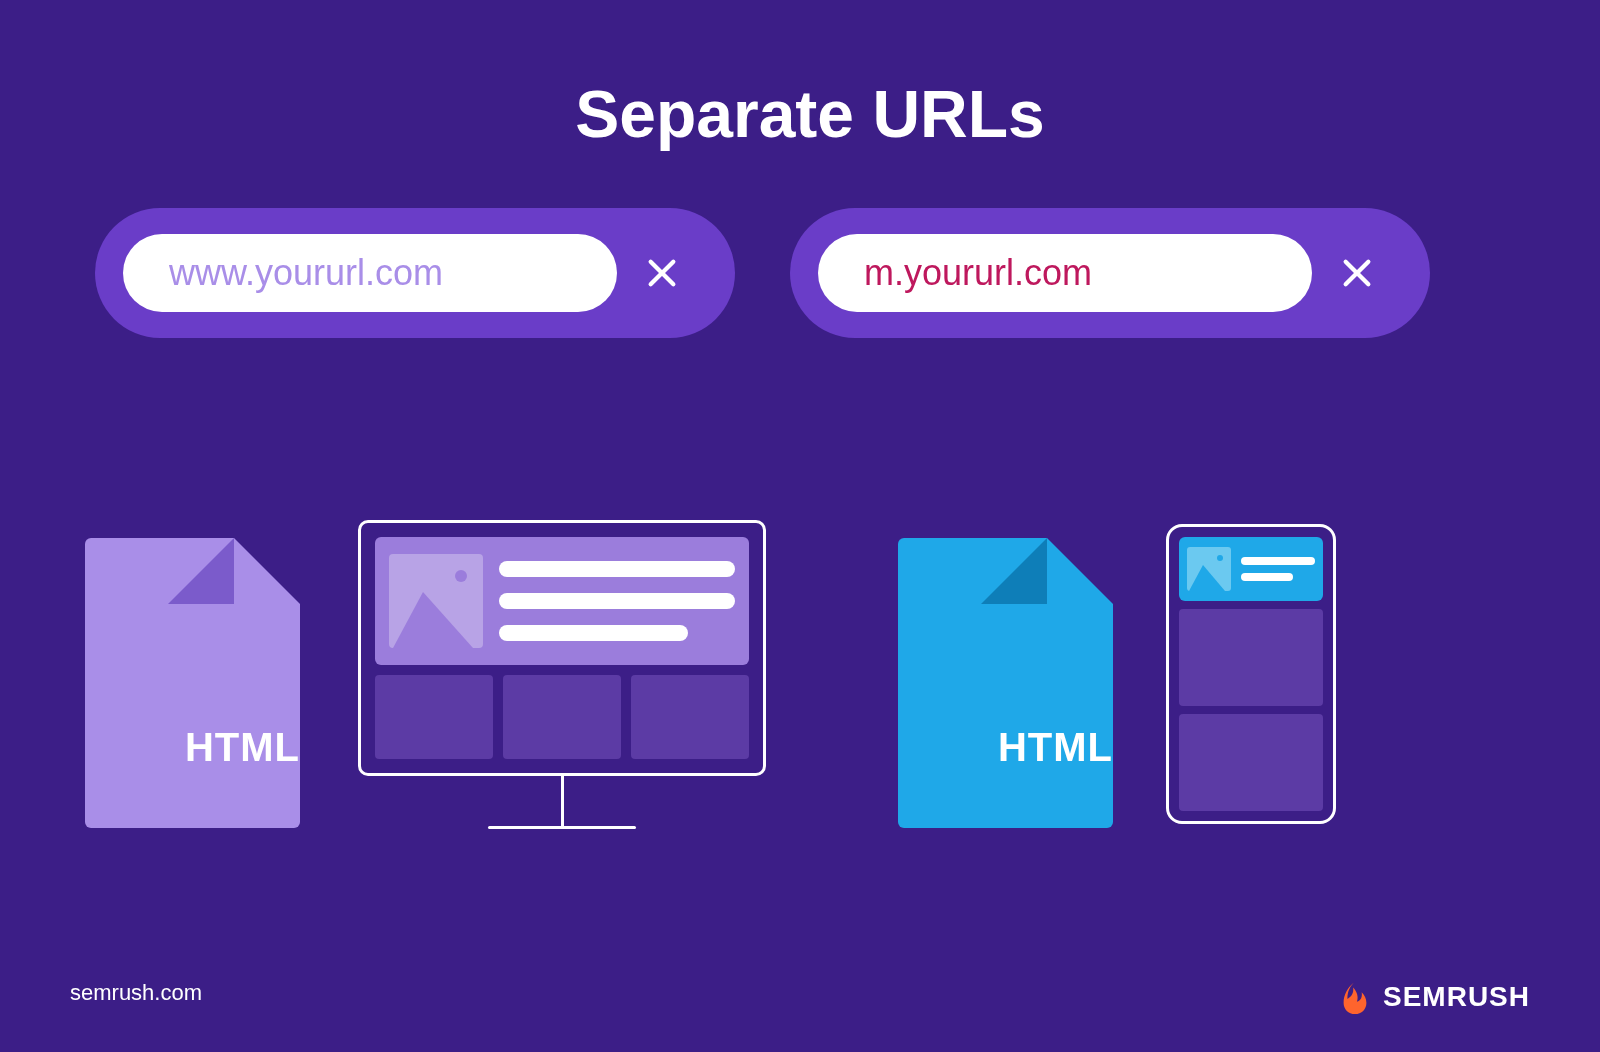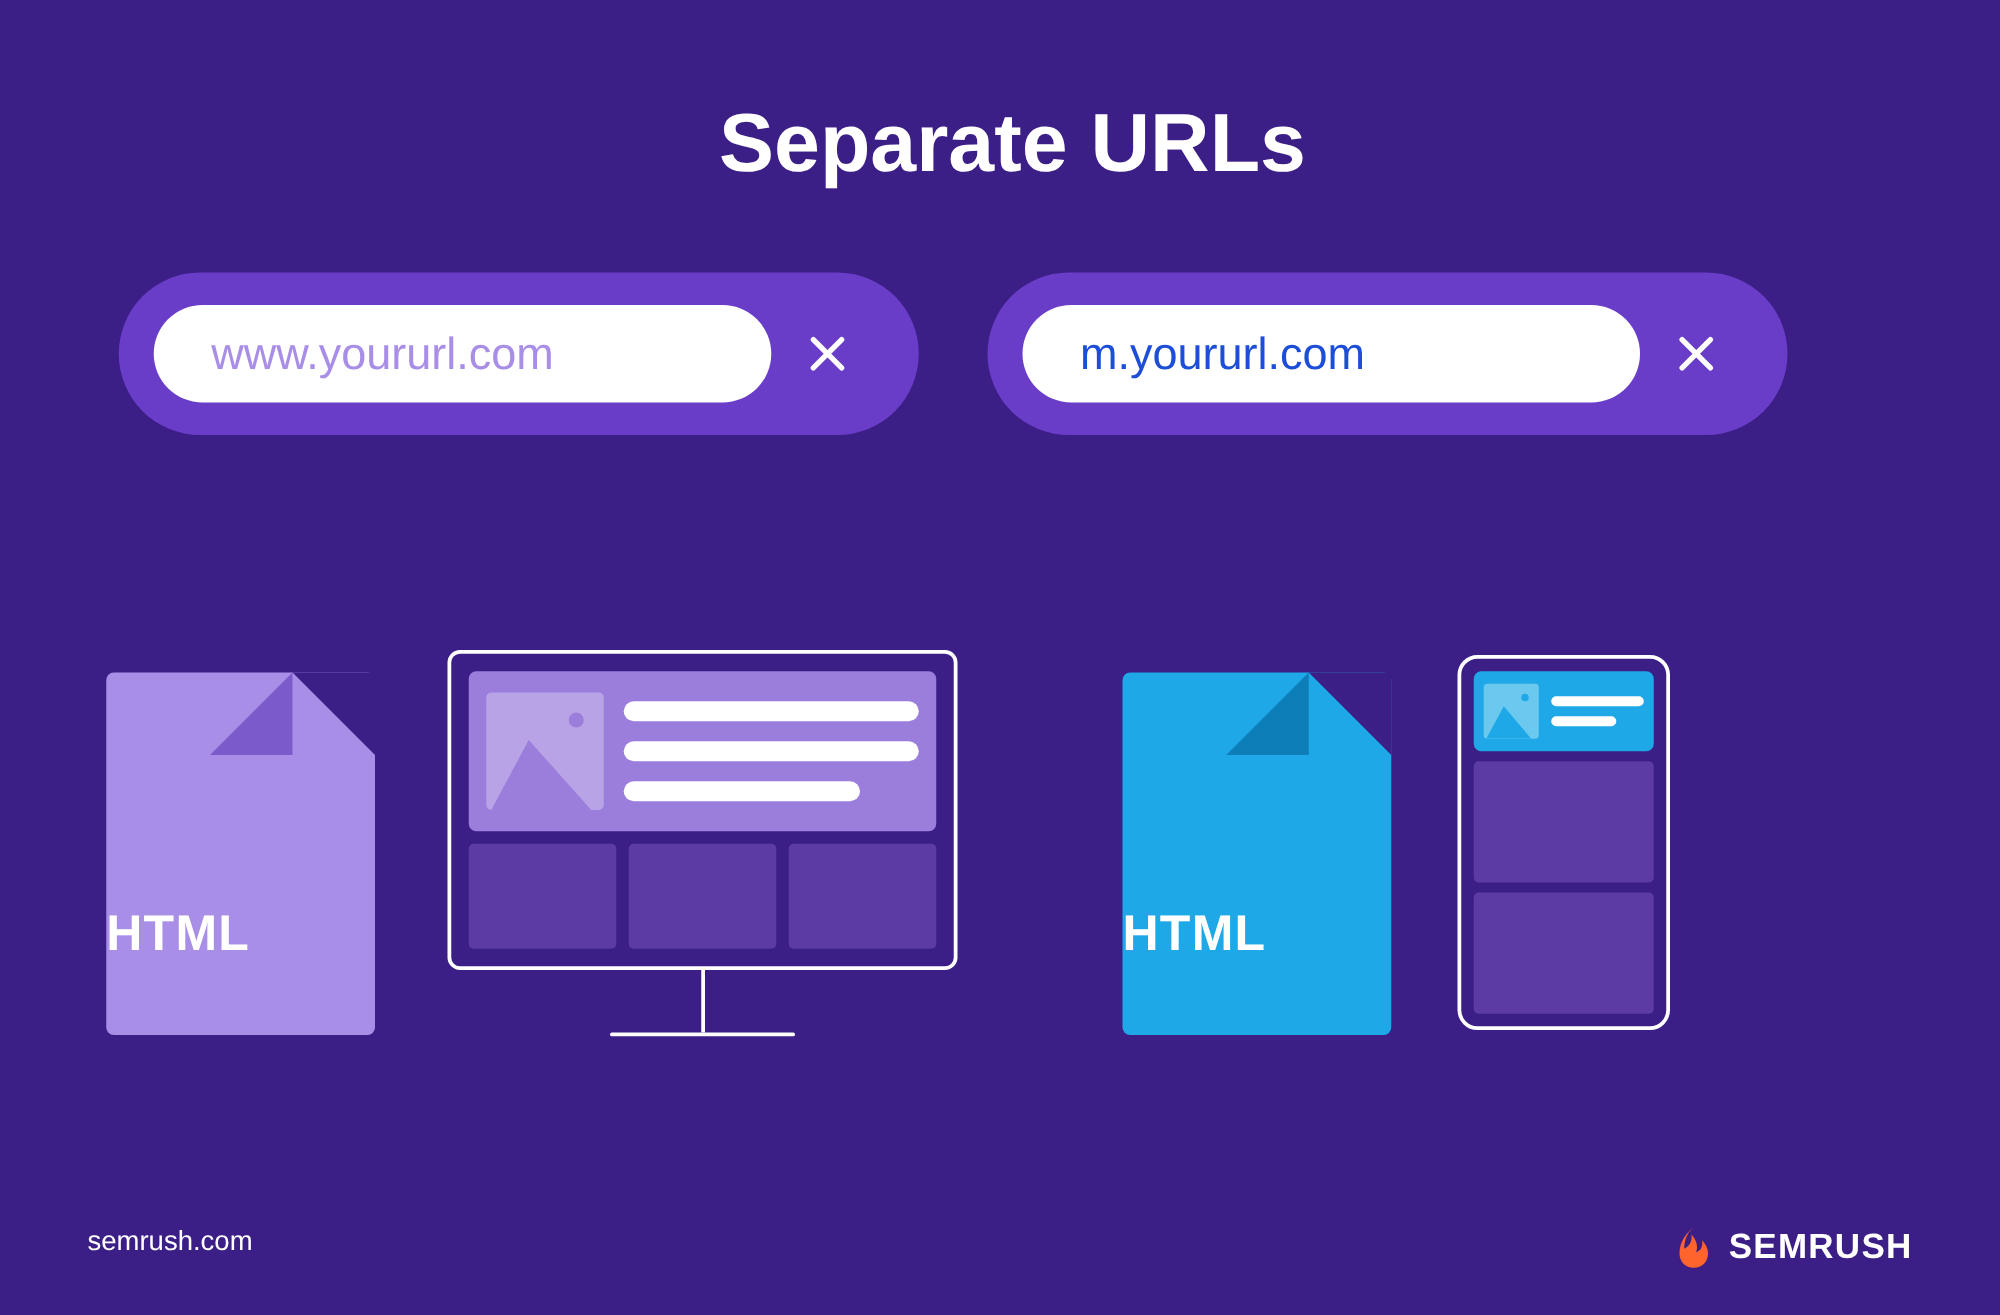--- a/index.html
+++ b/index.html
@@ -16,21 +16,21 @@
     top: 76px;
     left: 10px;
     width: 100%;
     text-align: center;
     color: #FFFFFF;
     font-size: 66px;
     font-weight: 700;
   }
   .url-bar {
     position: absolute;
-    top: 218px;
+    top: 208px;
     width: 640px;
     height: 130px;
     background: #6A3DC8;
     border-radius: 65px;
     display: flex;
     align-items: center;
     padding: 0 28px 0 28px;
   }
   .url-bar.left { left: 95px; }
   .url-bar.right { left: 790px; }
@@ -39,21 +39,21 @@
     border-radius: 42px;
     height: 78px;
     flex: 1;
     display: flex;
     align-items: center;
     padding-left: 46px;
     font-size: 36px;
     font-weight: 500;
   }
   .url-pill.desktop { color: #A98EE8; }
-  .url-pill.mobile { color: #1d4ed8; }
+  .url-pill.mobile { color: #be185d; }
   .close-x {
     width: 90px;
     display: flex;
     align-items: center;
     justify-content: center;
   }
   .close-x svg { width: 34px; height: 34px; }
   .content-row {
     position: absolute;
     top: 500px;
@@ -97,21 +97,21 @@
     content: "";
     position: absolute; top: 0; left: -66px;
     width: 0; height: 0;
     border-top: 66px solid transparent;
     border-right: 66px solid #0E7EB8;
   }
   .file-label {
     position: absolute;
     bottom: 58px;
     width: 100%;
-    text-align: left;
+    text-align: right;
     color: #FFFFFF;
     font-size: 40px;
     font-weight: 800;
     letter-spacing: 1px;
   }
   
   .monitor {
     position: absolute;
     left: 358px;
     top: 20px;

